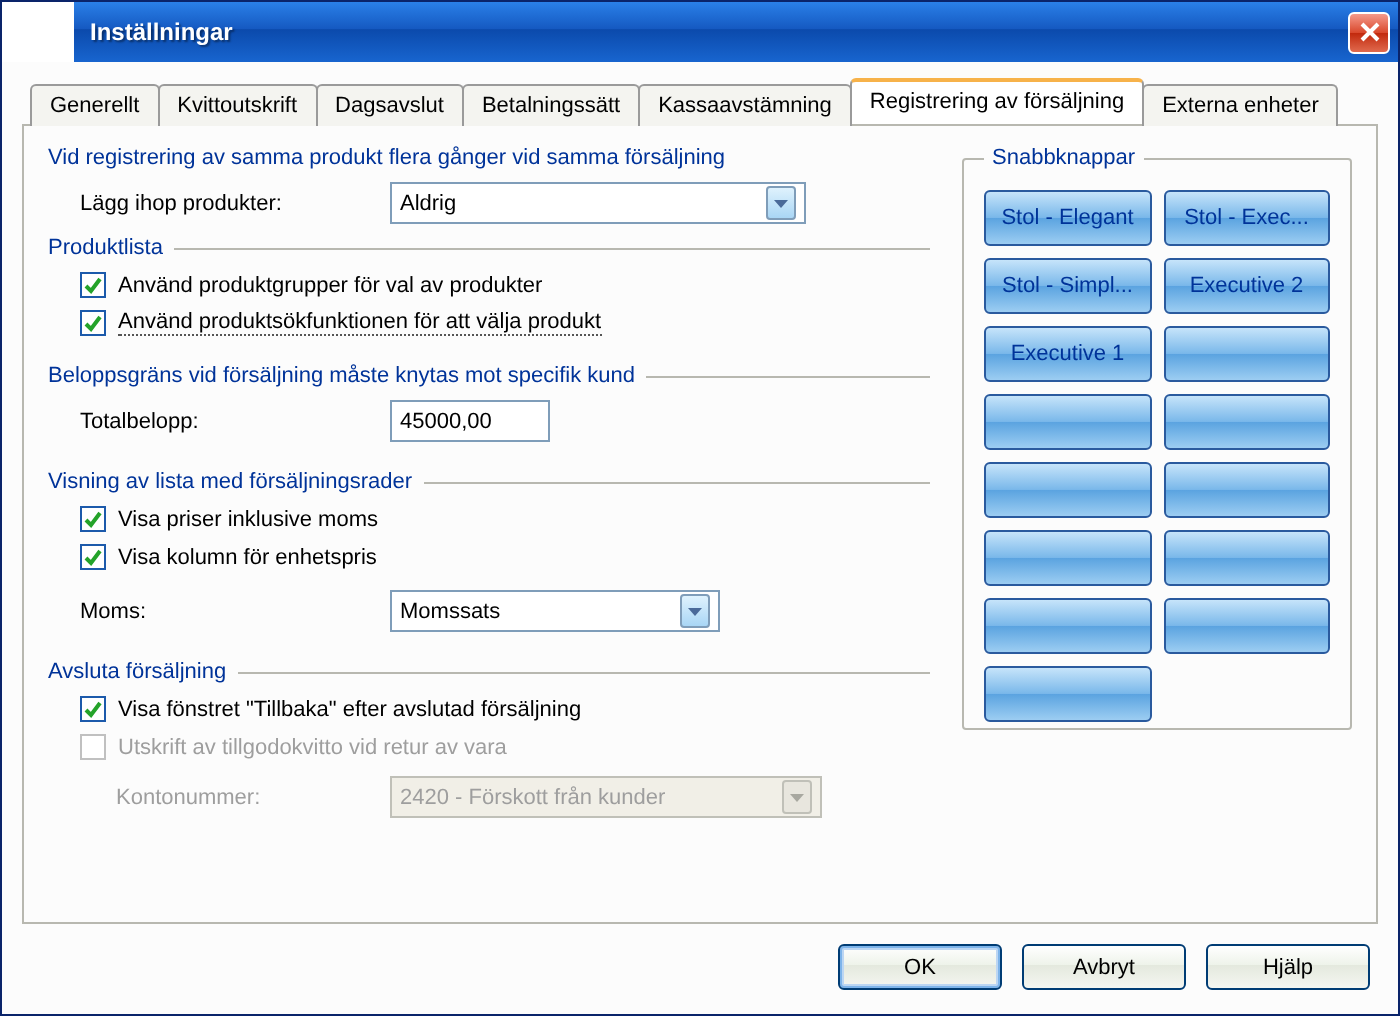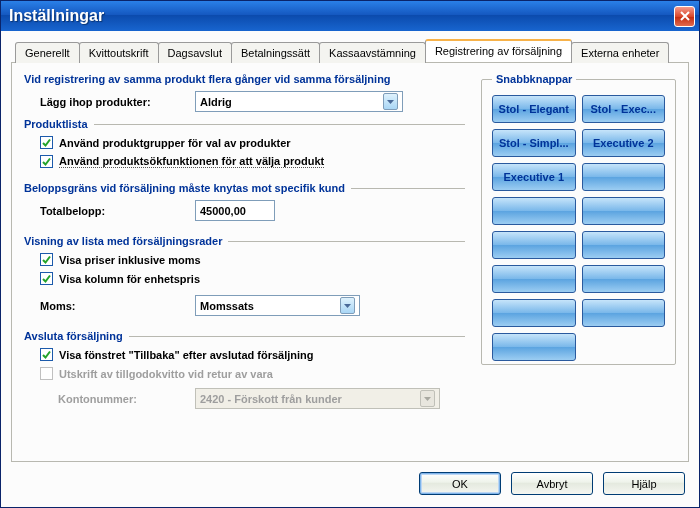--- a/index.html
+++ b/index.html
@@ -22,21 +22,22 @@
     flex-direction: column;
   }
   .titlebar {
     height: 30px;
     background: linear-gradient(to bottom, #2a80e8 0%, #1559c1 45%, #0b4aac 46%, #1865cf 100%);
     color: #fff;
     display: flex;
     align-items: center;
     padding: 0 4px 0 8px;
     font-weight: bold;
-    font-size: 16px;
+    font-size: 12px;
+    margin-left: 36px;
   }
   .titlebar .title { flex: 1; text-shadow: 1px 1px 1px rgba(0,0,0,.4); }
   .close-btn {
     width: 21px; height: 21px;
     background: linear-gradient(to bottom, #f59a8b, #d9472b 50%, #c22a0e 51%, #e06a4e);
     border: 1px solid #fff;
     border-radius: 3px;
     color: #fff;
     display: flex;
     align-items: center;
@@ -81,21 +82,20 @@
   }
   .tabpanel {
     flex: 1;
     border: 1px solid #b8b8b0;
     background: #fcfcfc;
     padding: 10px 12px;
     display: flex;
     gap: 16px;
     position: relative;
     z-index: 1;
-    font-weight: bold;
   }
   .left { flex: 1; }
   .right { width: 195px; }
 
   .section-row { display: flex; align-items: center; gap: 6px; }
   .section-label { color: #003399; white-space: nowrap; }
   .section-line { flex: 1; height: 1px; background: #b8b8b0; }
 
   .indent { padding-left: 16px; }
   .row { display: flex; align-items: center; margin-top: 6px; }
@@ -311,21 +311,21 @@
           </label>
         </div>
         <div class="row indent">
           <label class="checkbox unchecked disabled">
             <span class="box"></span>
             <span>Utskrift av tillgodokvitto vid retur av vara</span>
           </label>
         </div>
         <div class="row indent" style="margin-top:8px; padding-left:34px; color:#9e9e9e">
           <span style="width:137px; display:inline-block">Kontonummer:</span>
-          <div class="combo disabled" style="width:245px">
+          <div class="combo disabled" style="width:216px">
             <span>2420 - Förskott från kunder</span>
             <span class="arrow">
                 <svg viewBox="0 0 7 4">
                   <path d="M0 0 L3.5 4 L7 0 Z" fill="#a8a8a0"></path>
                 </svg>
               </span>
           </div>
         </div>
 
       </div>

